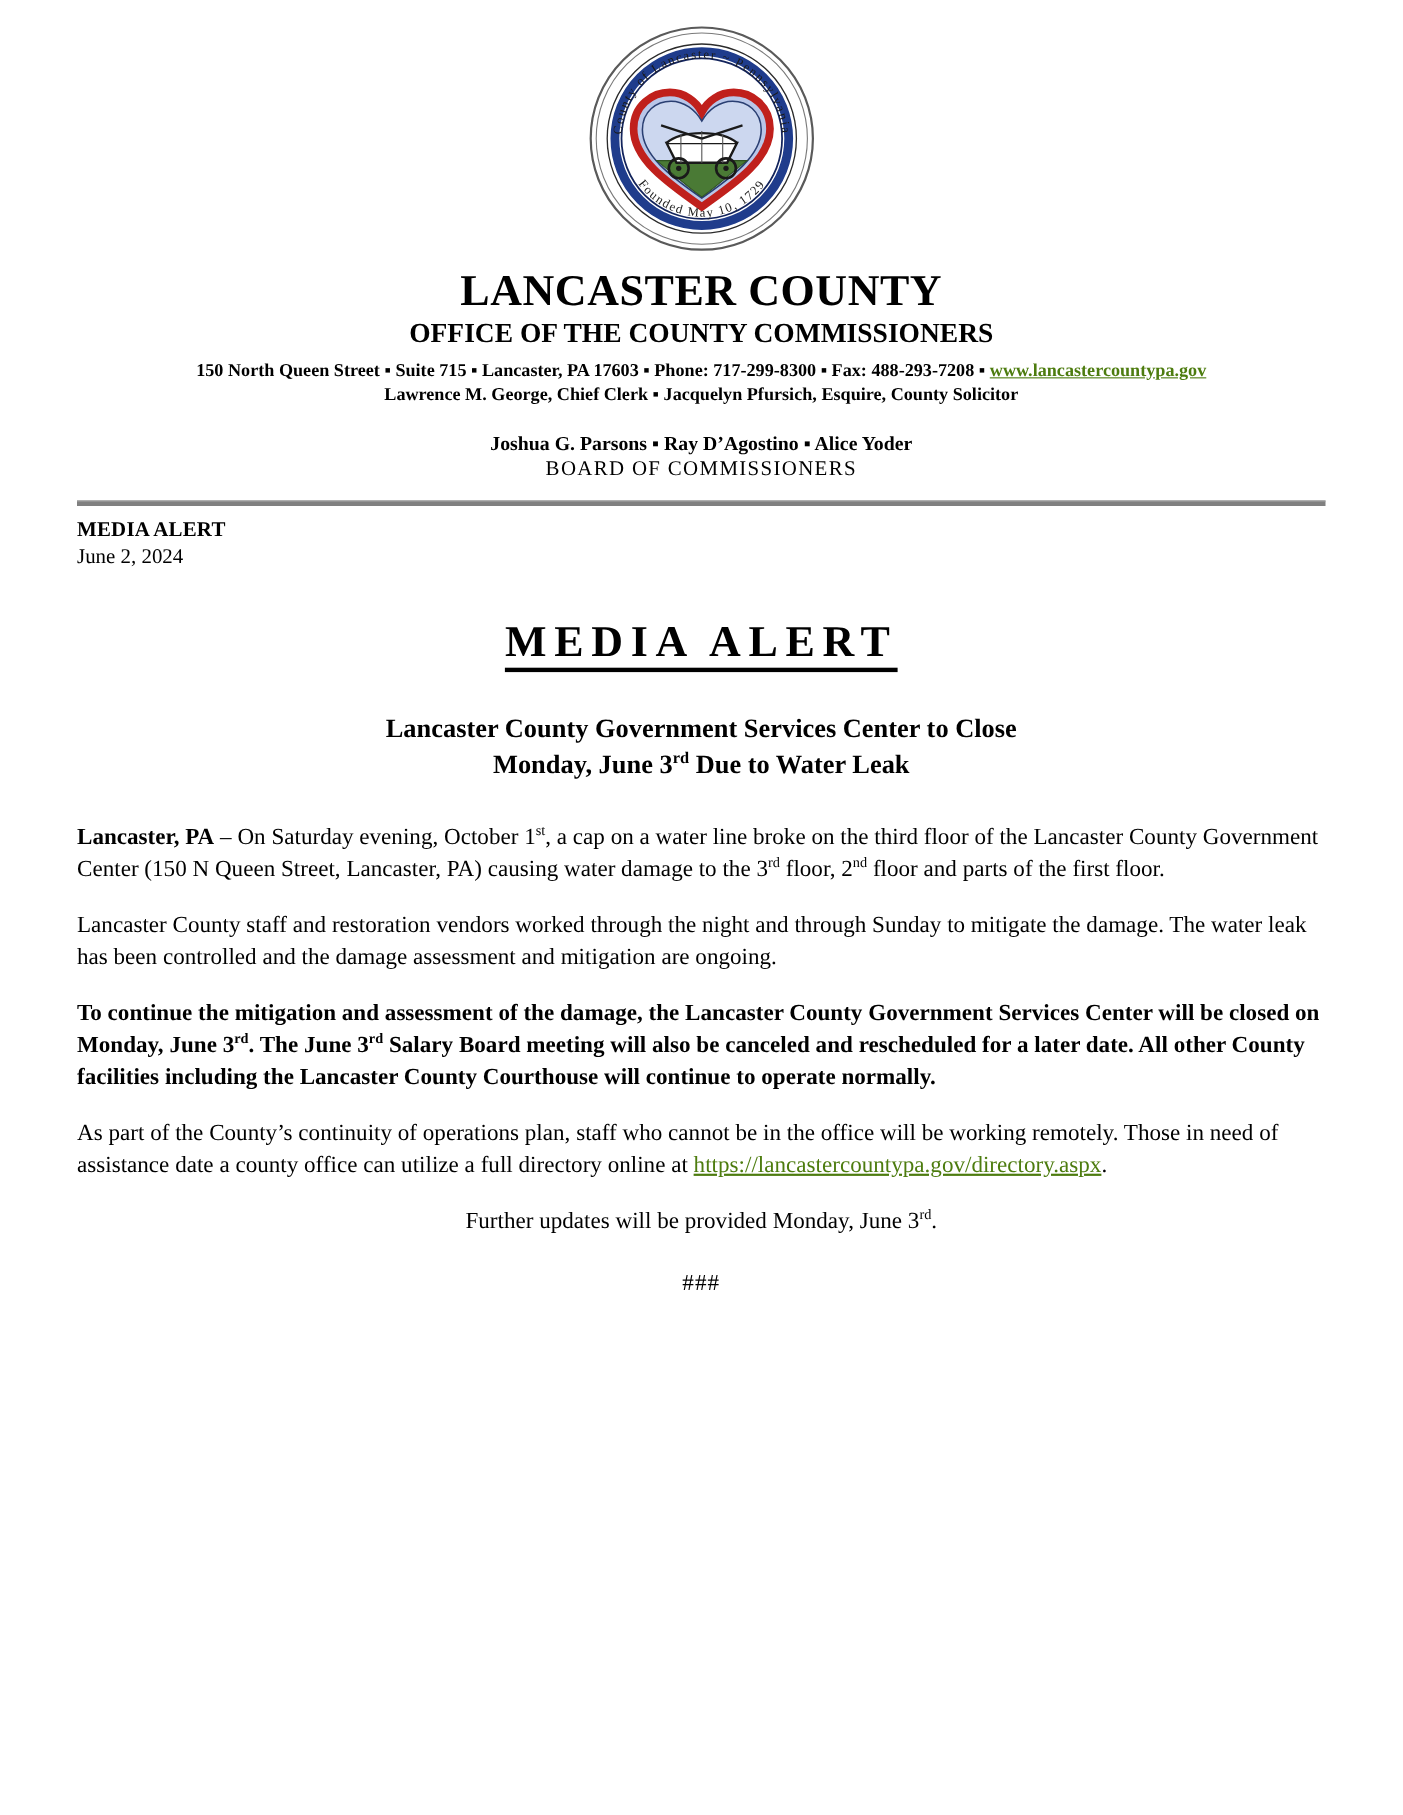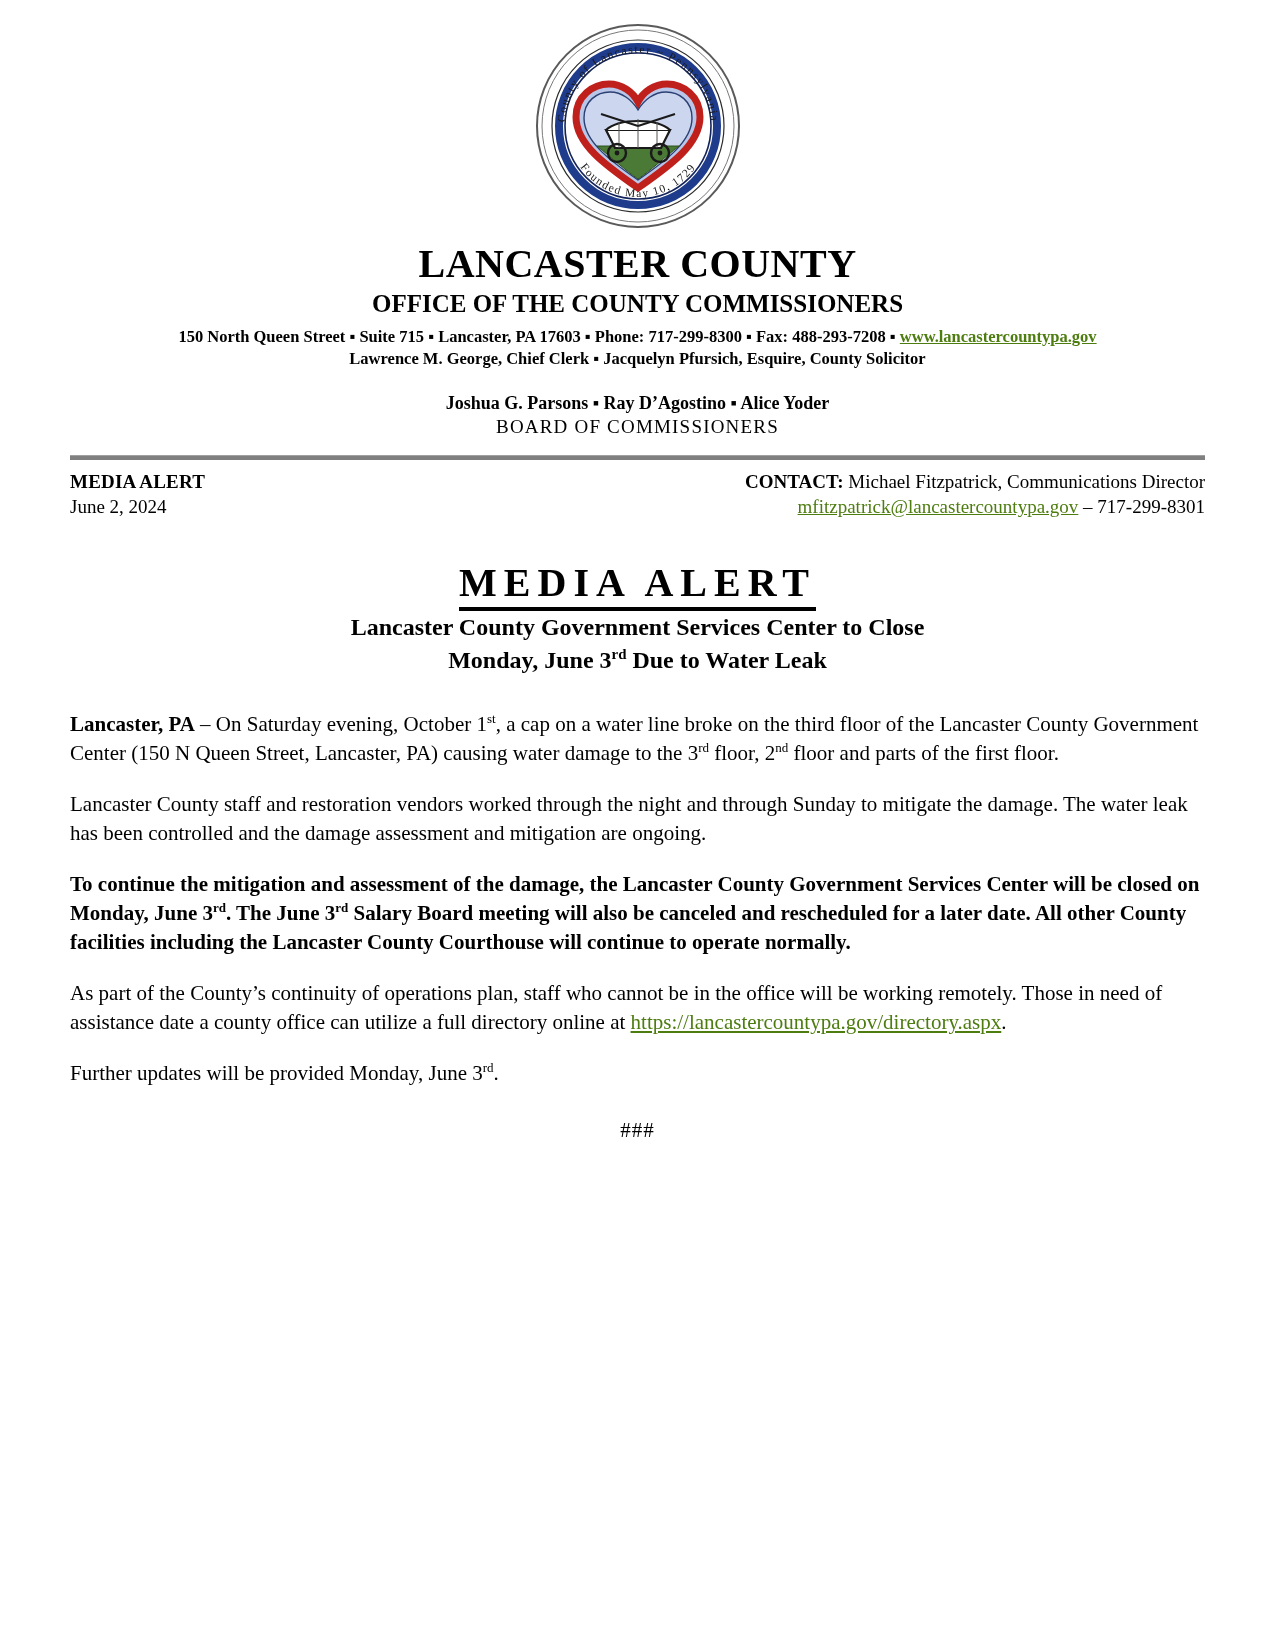--- a/index.html
+++ b/index.html
@@ -121,36 +121,37 @@
     padding-bottom: 2px;
     line-height: 1.1;
   }
 
   
   .headline {
     text-align: center;
     font-size: 24px;
     font-weight: bold;
     line-height: 1.38;
+    margin-top: 36px;
   }
 
   
   .body-copy {
     margin-top: 33px;
     font-size: 21px;
     line-height: 1.38;
     text-align: left;
   }
   .body-copy p {
     margin: 0 0 22px 0;
   }
   .body-copy p.bold {
     font-weight: bold;
   }
-  .body-copy p.last { margin-bottom: 0; }
+  .body-copy p.last { margin-bottom: 0; text-align: center; }
   sup {
     font-size: 0.62em;
     vertical-align: super;
     line-height: 0;
   }
   .end-mark {
     text-align: center;
     font-size: 21px;
     margin-top: 28px;
     letter-spacing: 1px;
@@ -230,24 +231,20 @@
     <div class="commissioners">Joshua G. Parsons  ▪  Ray D’Agostino  ▪  Alice Yoder</div>
     <div class="board-label">BOARD  OF  COMMISSIONERS</div>
 
     <div class="rule"></div>
 
     <div class="meta-row">
       <div class="meta-left">
         <div class="lbl">MEDIA ALERT</div>
         <div>June 2, 2024</div>
       </div>
-      <div class="meta-right">
-        <div><span class="lbl">CONTACT:</span><span> Michael Fitzpatrick, Communications Director</span></div>
-        <div><a class="link" href="#">mfitzpatrick@lancastercountypa.gov</a><span> – </span><span>717-299-8301</span></div>
-      </div>
     </div>
 
     <div class="alert-title-wrap">
       <span class="alert-title">MEDIA  ALERT</span>
     </div>
 
     <div class="headline">
       <div>Lancaster County Government Services Center to Close</div>
       <div><span>Monday, June 3</span><sup>rd</sup><span> Due to Water Leak</span></div>
     </div>

